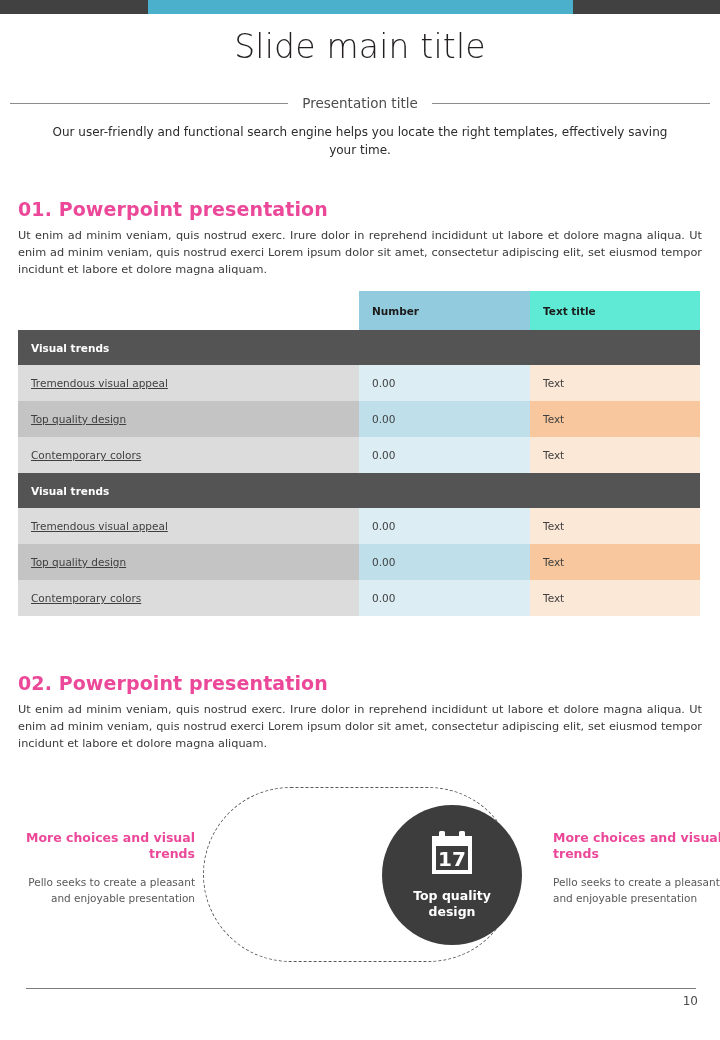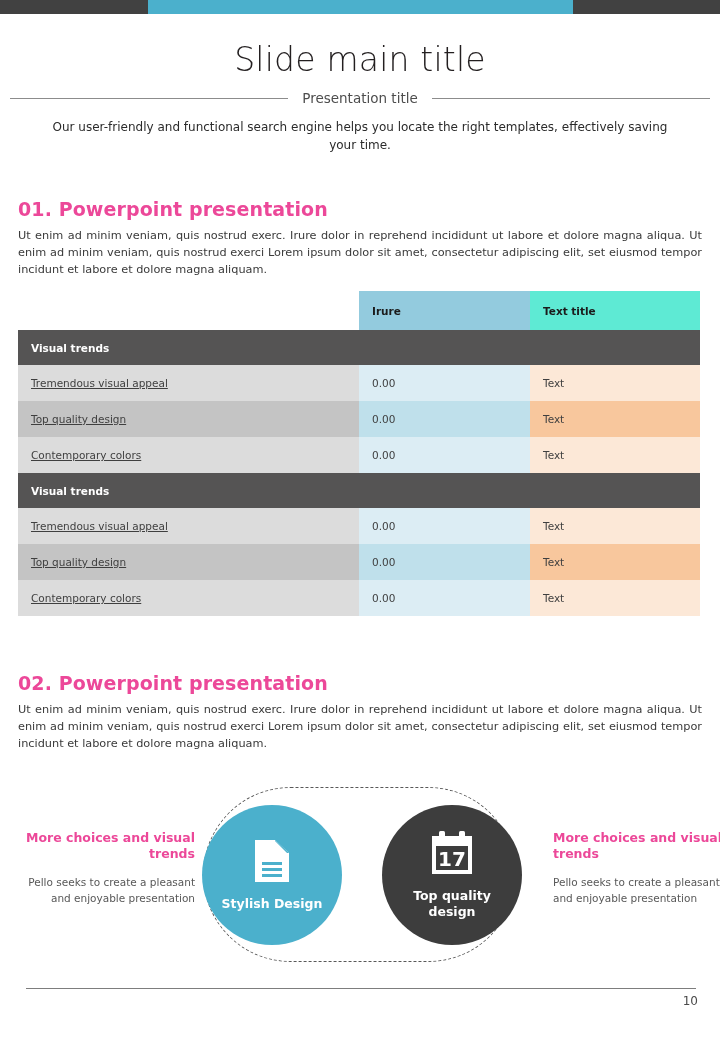--- a/index.html
+++ b/index.html
@@ -33,28 +33,28 @@
 
   
   .header { position: absolute; top: 14px; left: 0; width: 720px; }
 
   .main-title {
     text-align: center;
     font-size: 33px;
     font-weight: 300;
     color: #231f20;
     letter-spacing: 0.2px;
-    padding-top: 25px;
+    padding-top: 12px;
     line-height: 1.25;
   }
 
   .subtitle-row {
     display: flex;
     align-items: center;
-    margin-top: 10px;
+    margin-top: 28px;
     padding: 0 10px;
   }
   .subtitle-rule {
     flex: 1;
     height: 1px;
     background: #8c8c8c;
   }
   .subtitle-text {
     font-size: 13.5px;
     color: #4d4d4d;
@@ -244,21 +244,21 @@
 
   <div class="section section-1">
     <div class="section-heading">01. Powerpoint presentation</div>
     <div class="section-body">Ut enim ad minim veniam, quis nostrud exerc. Irure dolor in reprehend incididunt ut labore et dolore magna aliqua. Ut enim ad minim veniam, quis nostrud exerci  Lorem ipsum dolor sit amet, consectetur adipiscing elit, set eiusmod tempor incidunt et labore et dolore magna aliquam.</div>
   </div>
 
   <div class="table-wrap">
 
     <div class="trow thead">
       <div class="cell c-label"></div>
-      <div class="cell c-number">Irure</div>
+      <div class="cell c-number">Number</div>
       <div class="cell c-text">Text title</div>
     </div>
 
     <div class="trow tgroup">
       <div class="cell-full">Visual trends</div>
     </div>
     <div class="trow tbody-row shade-a">
       <div class="cell c-label">Tremendous visual appeal</div>
       <div class="cell c-number">0.00</div>
       <div class="cell c-text">Text</div>
@@ -294,33 +294,20 @@
     </div>
   </div>
 
   <div class="section section-2">
     <div class="section-heading">02. Powerpoint presentation</div>
     <div class="section-body">Ut enim ad minim veniam, quis nostrud exerc. Irure dolor in reprehend incididunt ut labore et dolore magna aliqua. Ut enim ad minim veniam, quis nostrud exerci  Lorem ipsum dolor sit amet, consectetur adipiscing elit, set eiusmod tempor incidunt et labore et dolore magna aliquam.</div>
   </div>
 
   <div class="dashed-stadium"></div>
 
-  <div class="circle circle-left">
-    <div class="circle-icon">
-      <svg width="40" height="46" viewBox="0 0 40 46" aria-hidden="true">
-        <path d="M3 2 h20 l14 13 v29 h-34 z" fill="#ffffff"></path>
-        <path d="M23 2 v13 h14 z" fill="#4BB0CC"></path>
-        <path d="M23 3 v12 h12 z" fill="#ffffff"></path>
-        <rect x="10" y="24" width="20" height="3" fill="#4BB0CC"></rect>
-        <rect x="10" y="30" width="20" height="3" fill="#4BB0CC"></rect>
-        <rect x="10" y="36" width="20" height="3" fill="#4BB0CC"></rect>
-      </svg>
-    </div>
-    <div class="circle-caption">Stylish Design</div>
-  </div>
 
   <div class="circle circle-right">
     <div class="circle-icon">
       <svg width="44" height="46" viewBox="0 0 44 46" aria-hidden="true">
         <rect x="9" y="1" width="6" height="9" rx="1.5" fill="#ffffff"></rect>
         <rect x="29" y="1" width="6" height="9" rx="1.5" fill="#ffffff"></rect>
         <rect x="2" y="6" width="40" height="38" fill="#ffffff"></rect>
         <rect x="6" y="16" width="32" height="24" fill="#3D3D3D"></rect>
         <text x="22" y="36" font-family="DejaVu Sans, sans-serif" font-size="20" font-weight="700" fill="#ffffff" text-anchor="middle">17</text>
       </svg>

